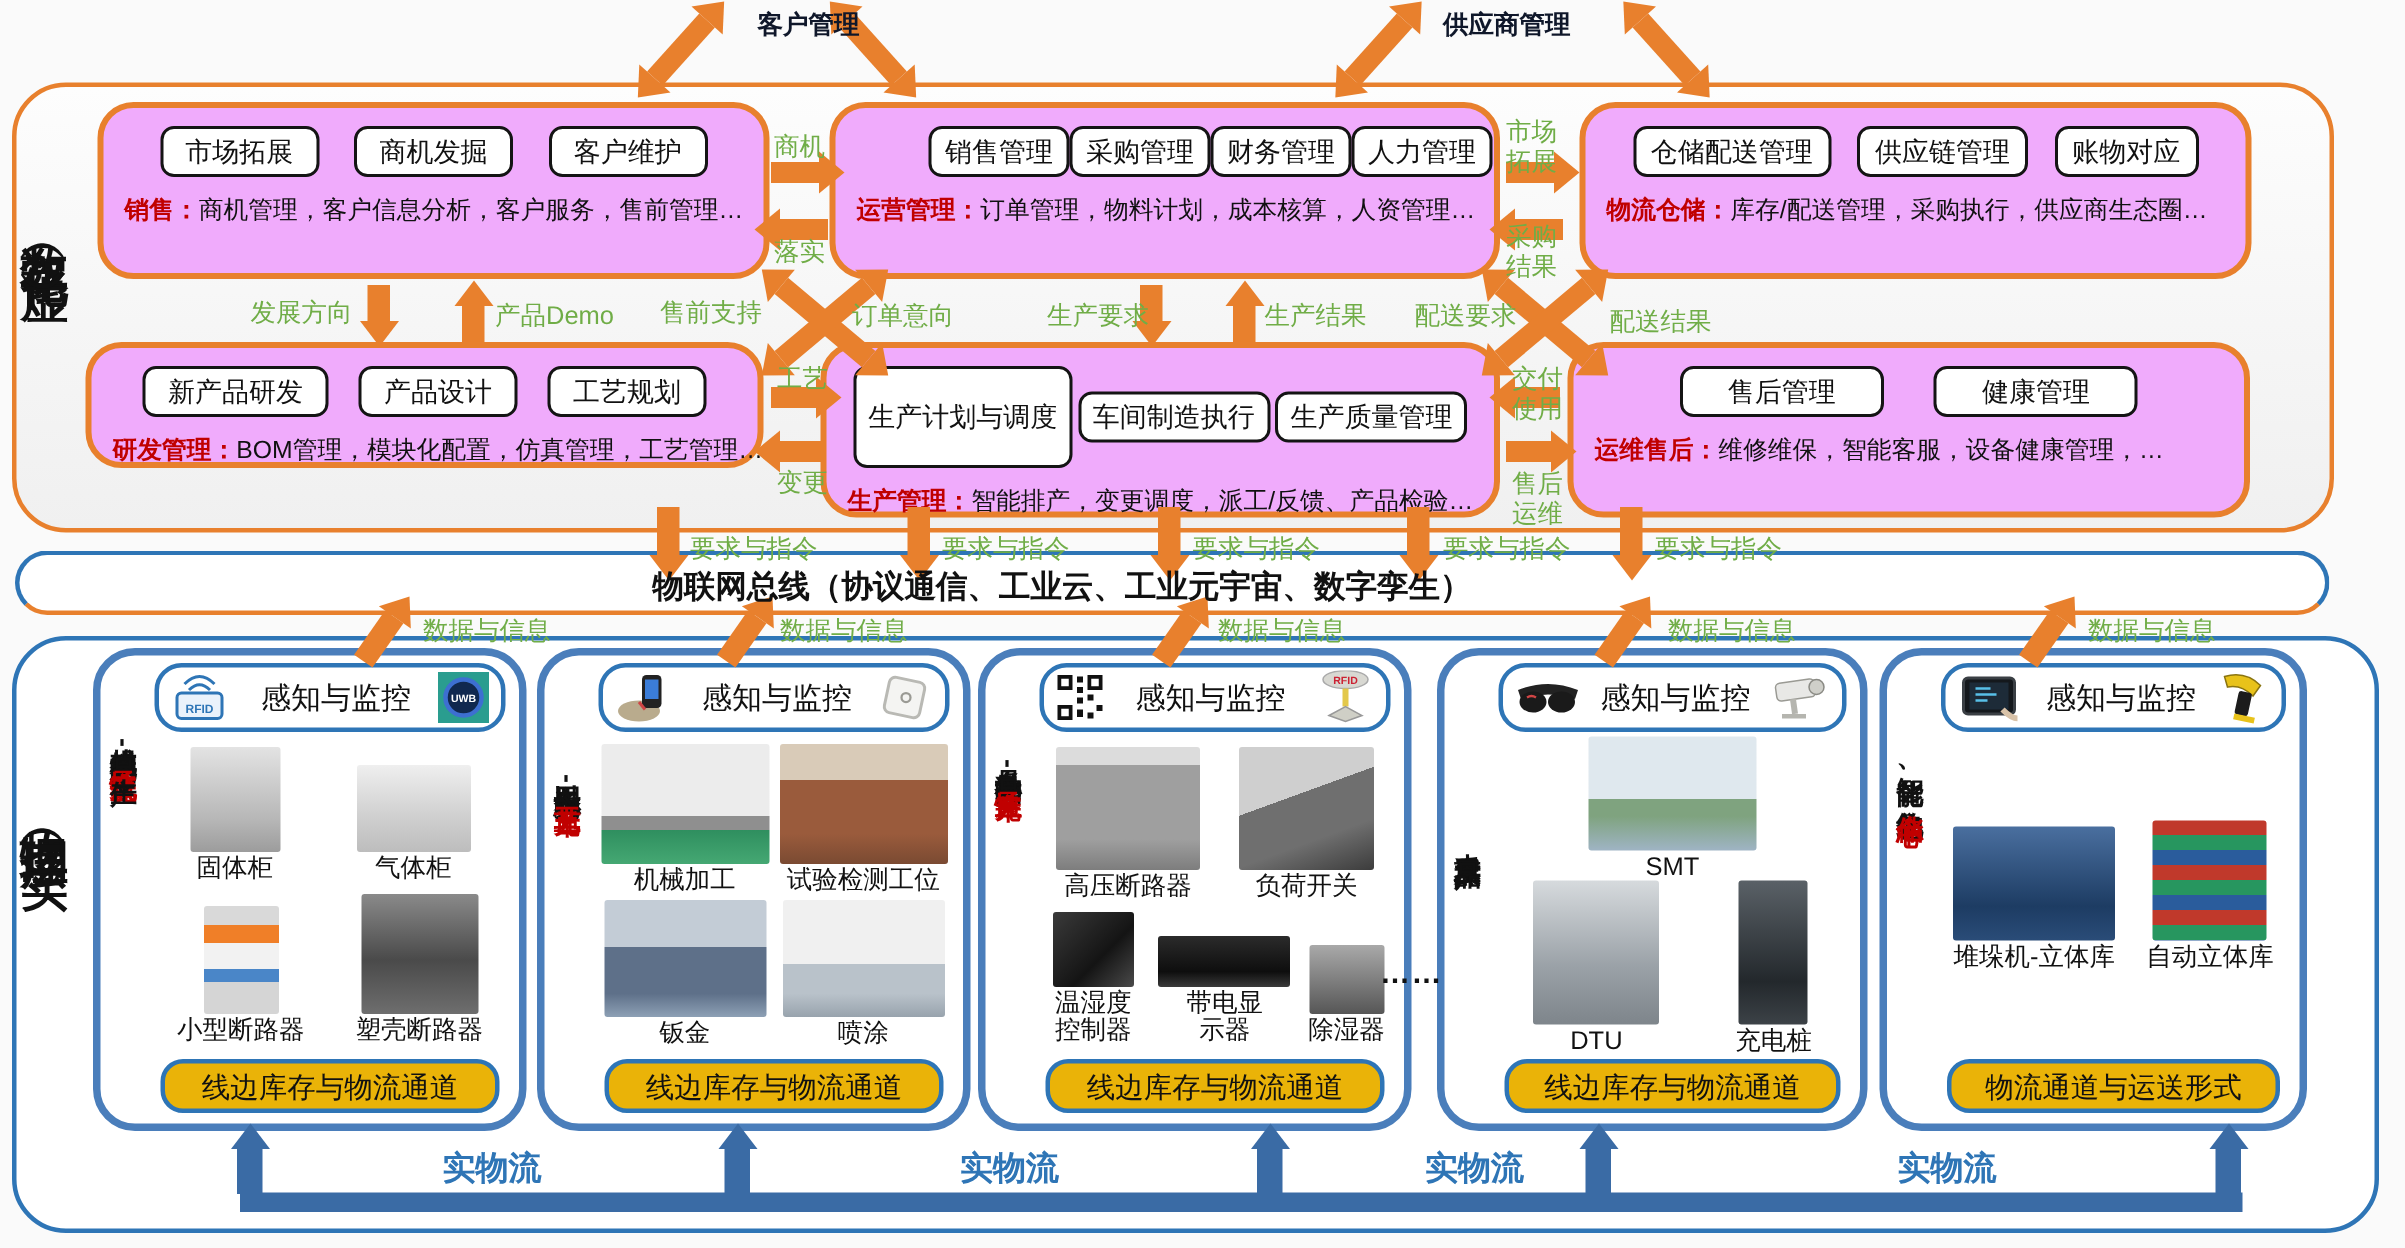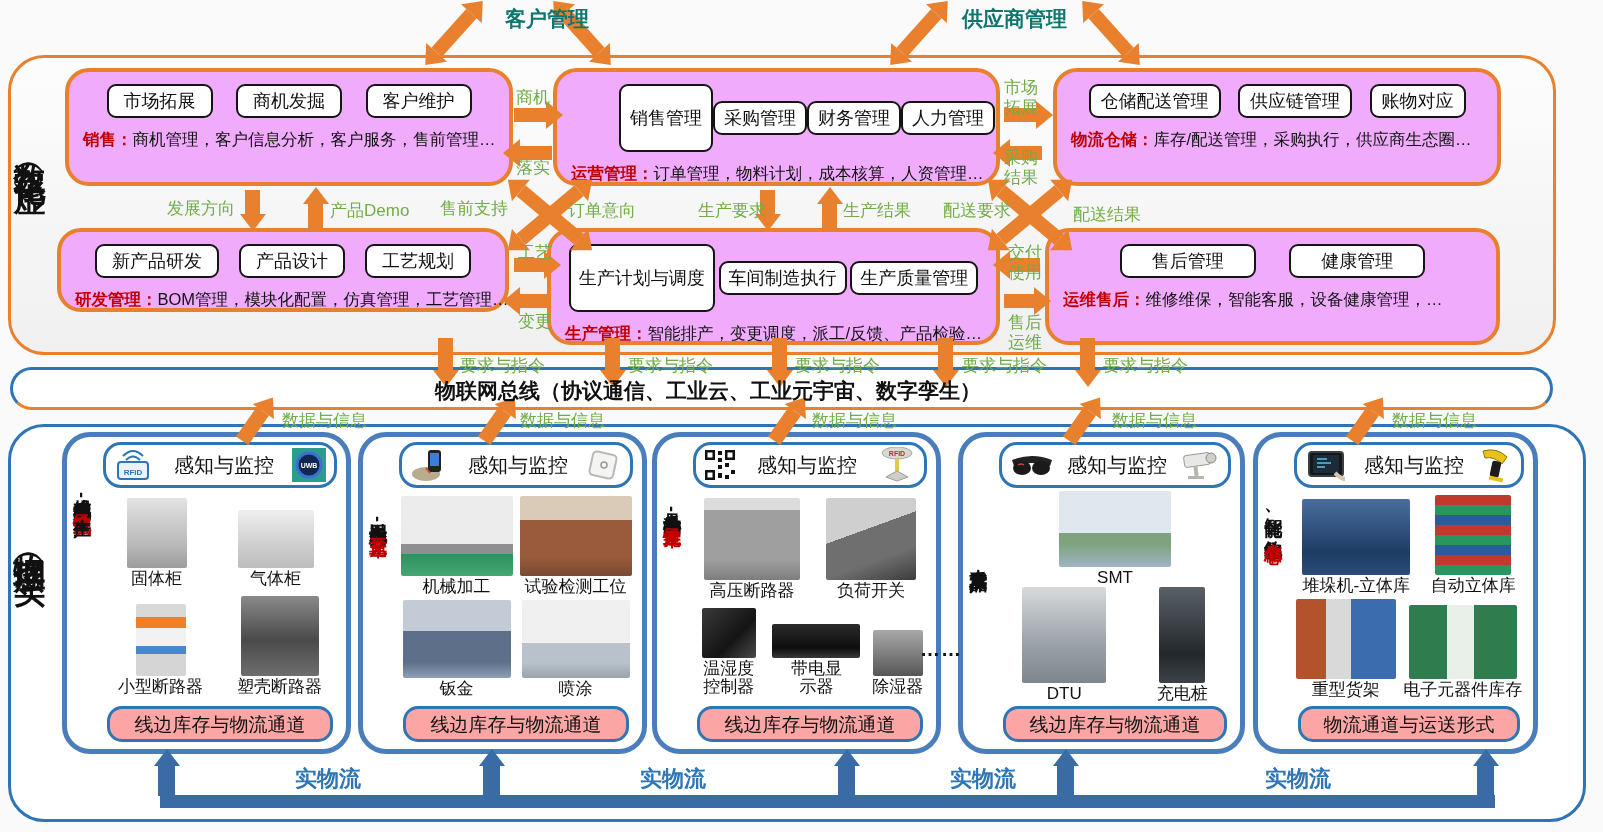--- a/index.html
+++ b/index.html
@@ -19,21 +19,21 @@
   
   .mod{position:absolute;box-sizing:border-box;background:#f0abfc;border:4px solid #E8802D;border-radius:24px;
        padding:12px 14px 6px;display:flex;flex-direction:column;z-index:2;}
   .btnrow{display:flex;justify-content:space-evenly;align-items:center;}
   .mbtn{border:2px solid #141414;border-radius:9px;background:#fff;padding:3px 15px;font-size:18px;white-space:nowrap;}
   .desc{margin-top:11px;font-size:16.5px;white-space:nowrap;}
   .cat{color:#C00000;font-weight:bold;}
   
   .flow{position:absolute;color:#70AD47;font-size:17px;line-height:1.15;z-index:4;}
   .flow.wrap2{width:38px;}
-  .toplbl{position:absolute;color:#0f766e;font-size:21px;font-weight:bold;z-index:4;}
+  .toplbl{position:absolute;color:#0f172a;font-size:17px;font-weight:bold;z-index:4;}
   
   .ar{position:absolute;background:#E8802D;z-index:3;}
   .ar.h{height:14px;}
   .ar.v{width:15px;}
   .ar.hr::after{content:"";position:absolute;left:100%;top:50%;transform:translateY(-50%);
       border-left:17px solid #E8802D;border-top:14px solid transparent;border-bottom:14px solid transparent;}
   .ar.hl::before{content:"";position:absolute;right:100%;top:50%;transform:translateY(-50%);
       border-right:17px solid #E8802D;border-top:14px solid transparent;border-bottom:14px solid transparent;}
   .ar.vd::after{content:"";position:absolute;top:100%;left:50%;transform:translateX(-50%);
       border-top:17px solid #E8802D;border-left:13px solid transparent;border-right:13px solid transparent;}
@@ -53,21 +53,21 @@
   .pmain{display:grid;grid-template-rows:46px 1fr 36px;row-gap:3px;min-width:0;}
   .phead{border:3px solid #2E75B6;border-radius:18px;display:flex;align-items:center;
         justify-content:space-between;padding:2px 8px;margin:0 2px;font-size:20px;background:#fff;}
   .phead span{flex:1;text-align:center;}
   .pitems{display:flex;flex-direction:column;justify-content:space-evenly;}
   .prow{display:flex;justify-content:space-around;align-items:flex-end;}
   .pitem{display:flex;flex-direction:column;align-items:center;}
   .photo{border-radius:2px;}
   .pcap{font-size:17px;text-align:center;line-height:1.05;margin-top:2px;}
   .pfoot{border:3px solid #2E75B6;border-radius:15px;text-align:center;font-size:19px;
-        padding:3px 0;margin:0 6px;background:#fca5a5;}
+        padding:3px 0;margin:0 6px;background:#eab308;}
   #ellipsis{position:absolute;left:920px;top:638px;font-size:20px;font-weight:bold;letter-spacing:1px;z-index:6;}
 </style>
 </head>
 <body>
 
 <div id="stage">
 
   <div class="toplbl" style="left:505px;top:5px;">客户管理</div>
   <div class="toplbl" style="left:962px;top:5px;">供应商管理</div>
   <div class="ar h hl hr" style="left:428px;top:26px;width:52px;transform:rotate(-48deg);"></div>
@@ -83,21 +83,21 @@
   <div class="mod" style="left:65px;top:68px;width:448px;height:118px;">
     <div class="btnrow">
       <div class="mbtn">市场拓展</div>
       <div class="mbtn">商机发掘</div>
       <div class="mbtn">客户维护</div>
     </div>
     <div class="desc"><span class="cat">销售：</span><span>商机管理，客户信息分析，客户服务，售前管理…</span></div>
   </div>
   <div class="mod" style="left:553px;top:68px;width:447px;height:118px;">
     <div class="btnrow">
-      <div class="mbtn" style="padding:20px 9px;margin-left:48px;">销售管理</div>
+      <div class="mbtn" style="padding:3px 9px;margin-left:48px;">销售管理</div>
       <div class="mbtn" style="padding:3px 9px;">采购管理</div>
       <div class="mbtn" style="padding:3px 9px;">财务管理</div>
       <div class="mbtn" style="padding:3px 9px;">人力管理</div>
     </div>
     <div class="desc"><span class="cat">运营管理：</span><span>订单管理，物料计划，成本核算，人资管理…</span></div>
   </div>
   <div class="mod" style="left:1053px;top:68px;width:448px;height:118px;">
     <div class="btnrow">
       <div class="mbtn" style="padding:3px 10px;">仓储配送管理</div>
       <div class="mbtn" style="padding:3px 10px;">供应链管理</div>
@@ -404,30 +404,20 @@
         <div class="prow">
           <div class="pitem">
               <div class="photo" style="width:108px;height:76px;background:linear-gradient(180deg,#4a6f9f,#1d3c63 70%,#2a4c78);"></div>
               <div class="pcap">堆垛机-立体库</div>
             </div>
           <div class="pitem">
               <div class="photo" style="width:76px;height:80px;background:repeating-linear-gradient(180deg,#c0392b 0 10px,#27965f 10px 20px,#2a5c9c 20px 30px);"></div>
               <div class="pcap">自动立体库</div>
             </div>
         </div>
-        <div class="prow">
-          <div class="pitem">
-              <div class="photo" style="width:100px;height:80px;background:linear-gradient(90deg,#b5522e 0 30%,#d9d9d9 30% 55%,#3a6cae 55%);"></div>
-              <div class="pcap">重型货架</div>
-            </div>
-          <div class="pitem">
-              <div class="photo" style="width:108px;height:74px;background:linear-gradient(90deg,#2f7d4f 0 35%,#e9f0ea 35% 60%,#2f7d4f 60%);"></div>
-              <div class="pcap">电子元器件库存</div>
-            </div>
-        </div>
       </div>
       <div class="pfoot">物流通道与运送形式</div>
     </div>
   </div>
 
   <div id="thick-logistics-bar"></div>
   <div class="ar blue v vu" style="left:158px;top:766px;height:30px;width:17px;"></div>
   <div class="ar blue v vu" style="left:483px;top:766px;height:30px;width:17px;"></div>
   <div class="ar blue v vu" style="left:838px;top:766px;height:30px;width:17px;"></div>
   <div class="ar blue v vu" style="left:1057px;top:766px;height:30px;width:17px;"></div>

